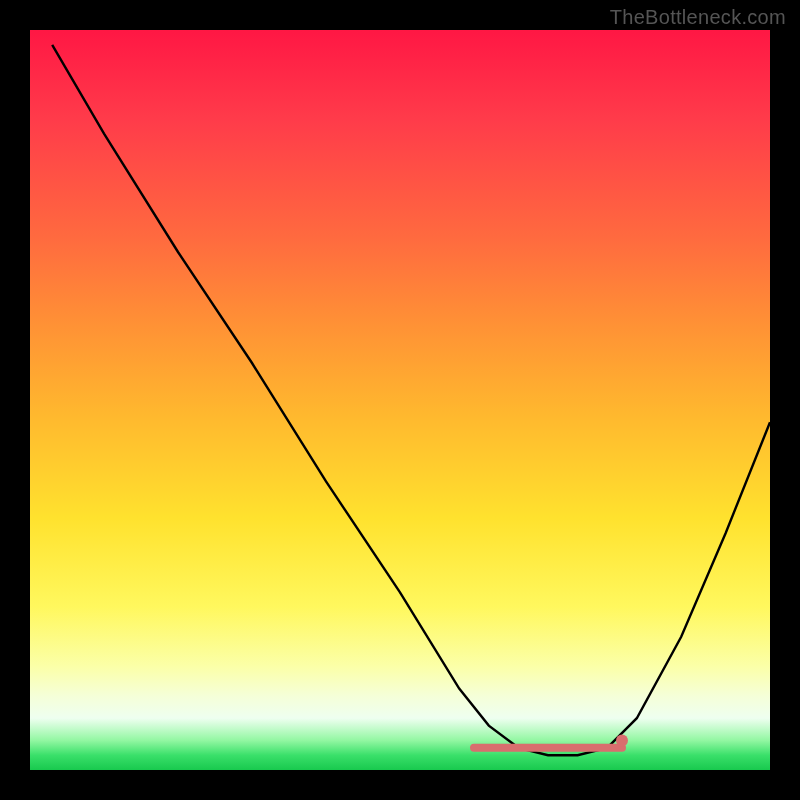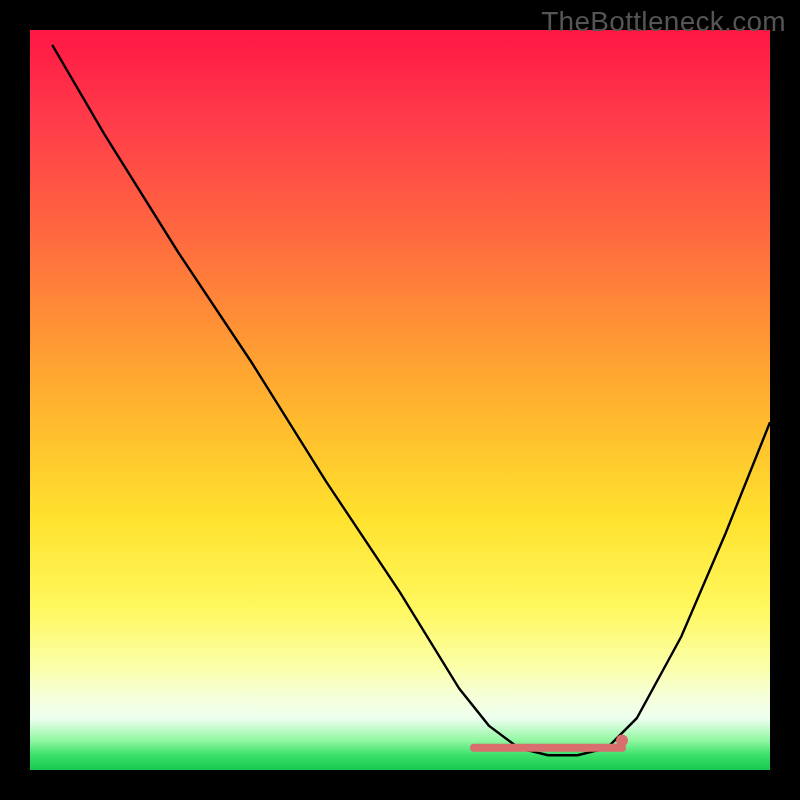--- a/index.html
+++ b/index.html
@@ -15,21 +15,21 @@
     position: relative;
     width: 800px;
     height: 800px;
     background: #000;
   }
   .watermark {
     position: absolute;
     top: 6px;
     right: 14px;
     color: #555;
-    font-size: 28px;
+    font-size: 20px;
     font-weight: 500;
     letter-spacing: 0.3px;
     z-index: 20;
   }
   .plot-area {
     position: absolute;
     left: 30px;
     top: 30px;
     width: 740px;
     height: 740px;

